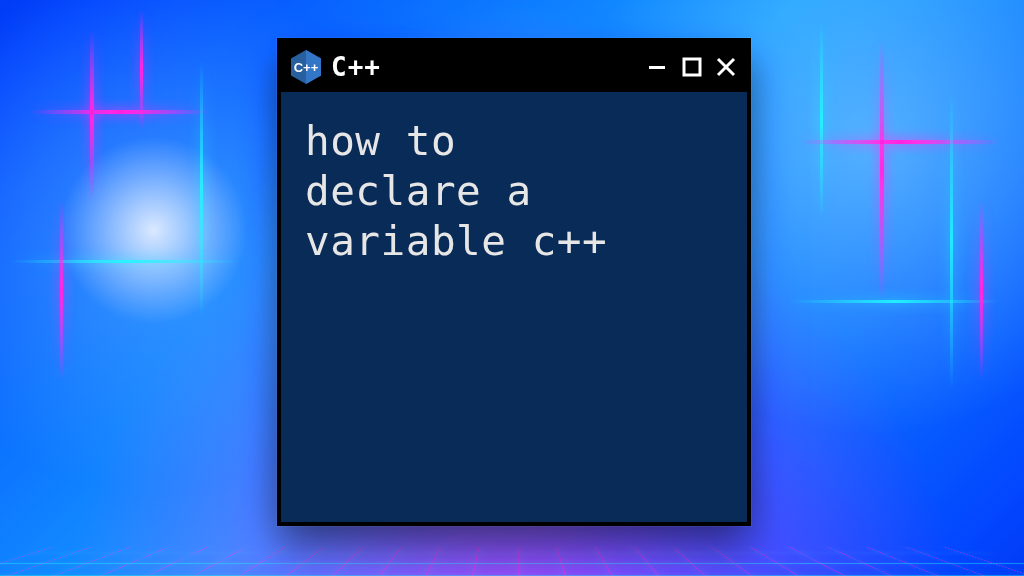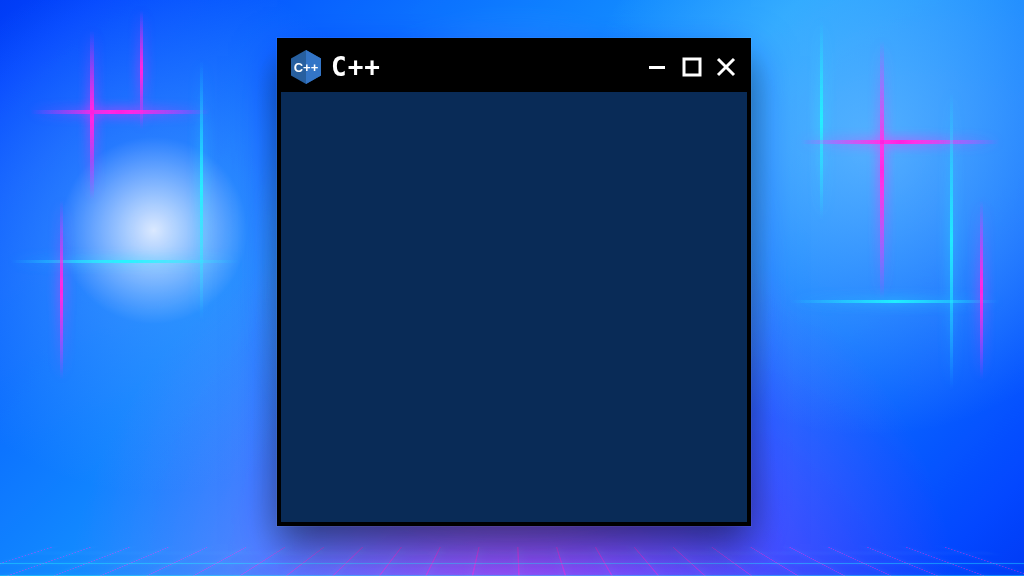--- a/index.html
+++ b/index.html
@@ -169,15 +169,18 @@
           </svg>
         </div>
         <div class="win-btn">
           <svg width="22" height="22" viewBox="0 0 22 22">
             <line x1="3" y1="3" x2="19" y2="19" stroke="#fff" stroke-width="3"></line>
             <line x1="19" y1="3" x2="3" y2="19" stroke="#fff" stroke-width="3"></line>
           </svg>
         </div>
       </div>
     </div>
+    <pre class="content">how to
+declare a
+variable c++</pre>
   </div>
 
 </div>
 
 </body></html>

